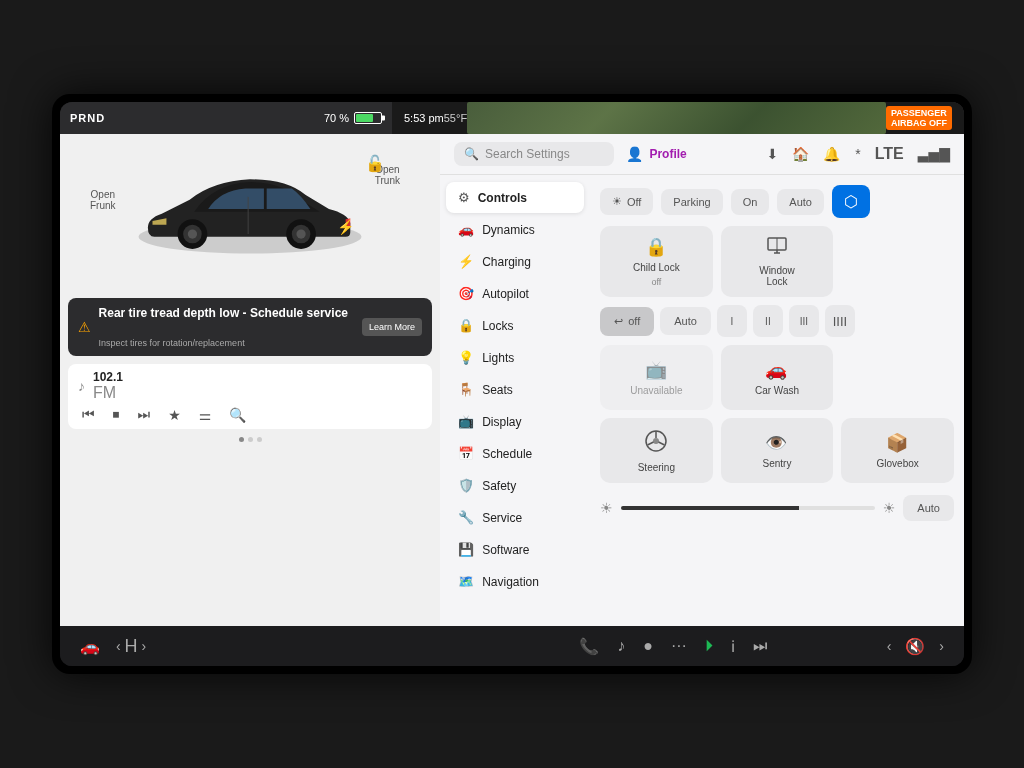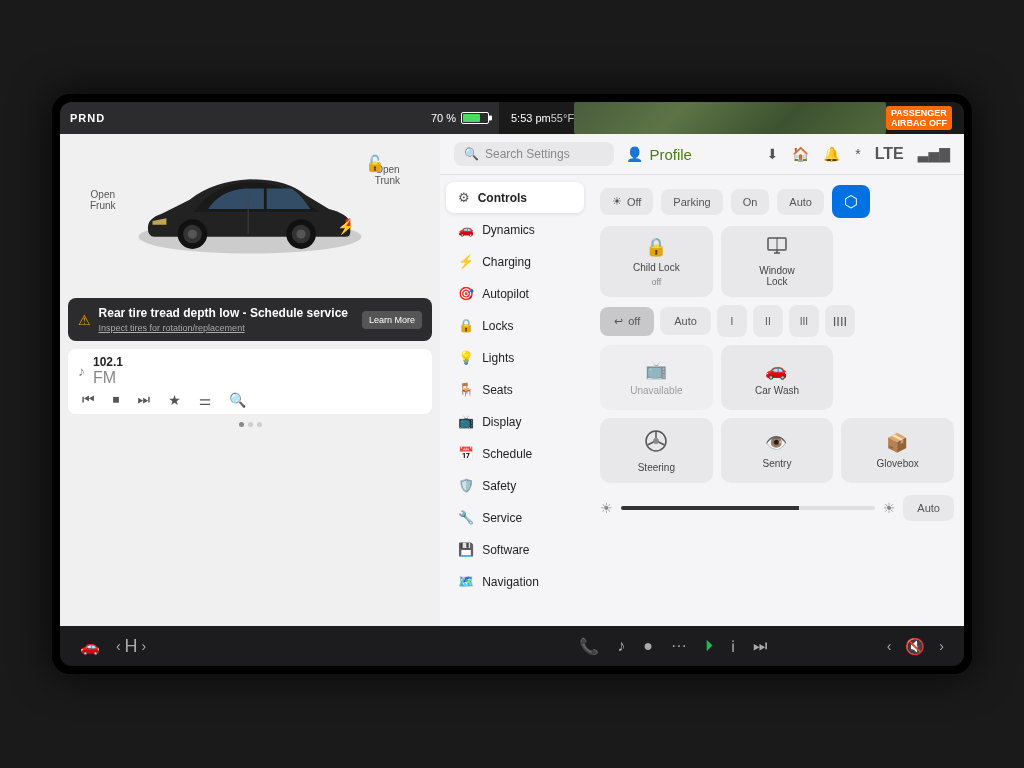--- a/index.html
+++ b/index.html
@@ -31,21 +31,21 @@
       overflow: hidden;
     }
     
     .top-bar {
       display: flex;
       height: 32px;
       background: #2c2c2e;
       align-items: center;
     }
     .left-panel-top {
-      width: 439px;
+      width: 332px;
       display: flex;
       align-items: center;
       padding: 0 10px;
       background: #2c2c2e;
     }
     .prnd {
       font-size: 11px;
       color: #fff;
       letter-spacing: 1px;
       font-weight: 600;
@@ -181,22 +181,21 @@
       flex: 1;
     }
     .alert-title {
       font-size: 12px;
       font-weight: 600;
       color: #fff;
     }
     .alert-sub {
       font-size: 9px;
       color: #aaa;
-      margin-top: 3px;
-      text-decoration: underline;
+      margin-top: 18px;
     }
     .learn-more-btn {
       background: #555;
       color: #fff;
       border: none;
       border-radius: 4px;
       padding: 4px 7px;
       font-size: 9px;
       cursor: pointer;
       flex-shrink: 0;
@@ -279,21 +278,21 @@
       max-width: 160px;
     }
     .search-icon { color: #888; font-size: 12px; }
     .search-text { font-size: 12px; color: #888; }
     .profile-section {
       display: flex;
       align-items: center;
       gap: 6px;
     }
     .profile-icon { font-size: 14px; color: #555; }
-    .profile-label { font-size: 15px; color: #4d7c0f; font-weight: 400; }
+    .profile-label { font-size: 12px; color: #a21caf; font-weight: 700; }
     .header-icons {
       display: flex;
       gap: 14px;
       margin-left: auto;
       align-items: center;
     }
     .header-icon { font-size: 14px; color: #555; cursor: pointer; }
     .lte-badge {
       font-size: 16px;
       color: #555;

